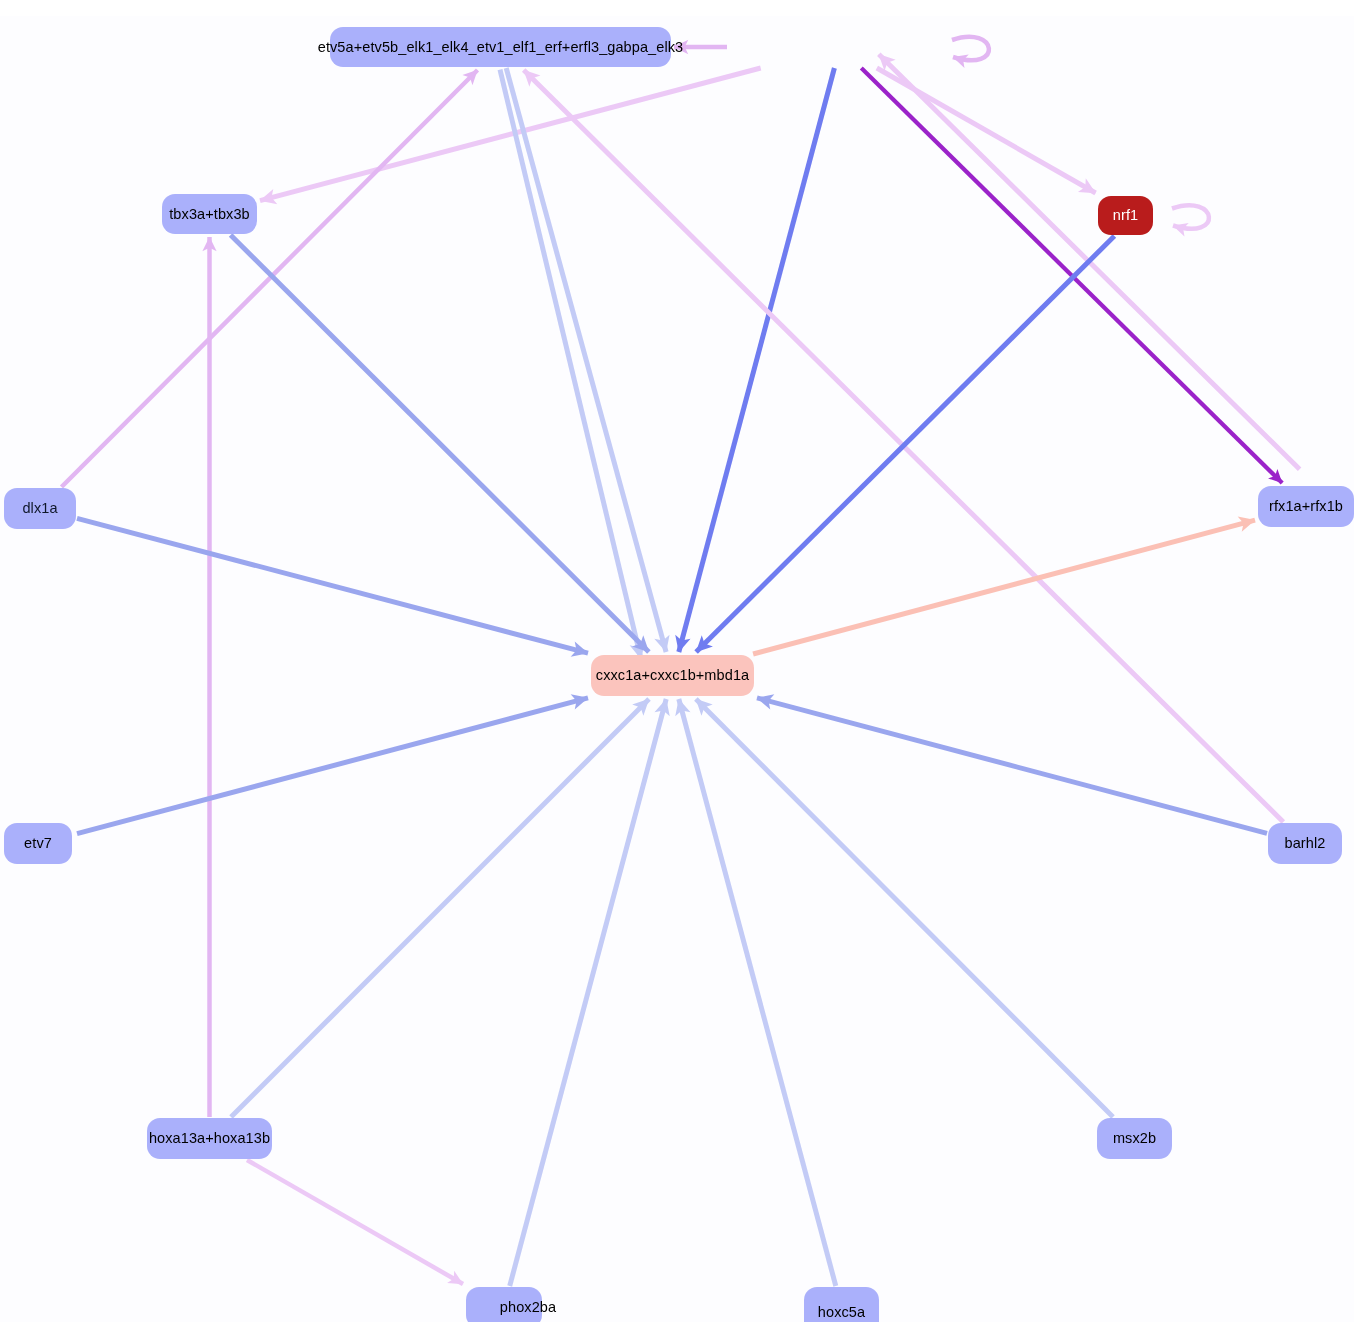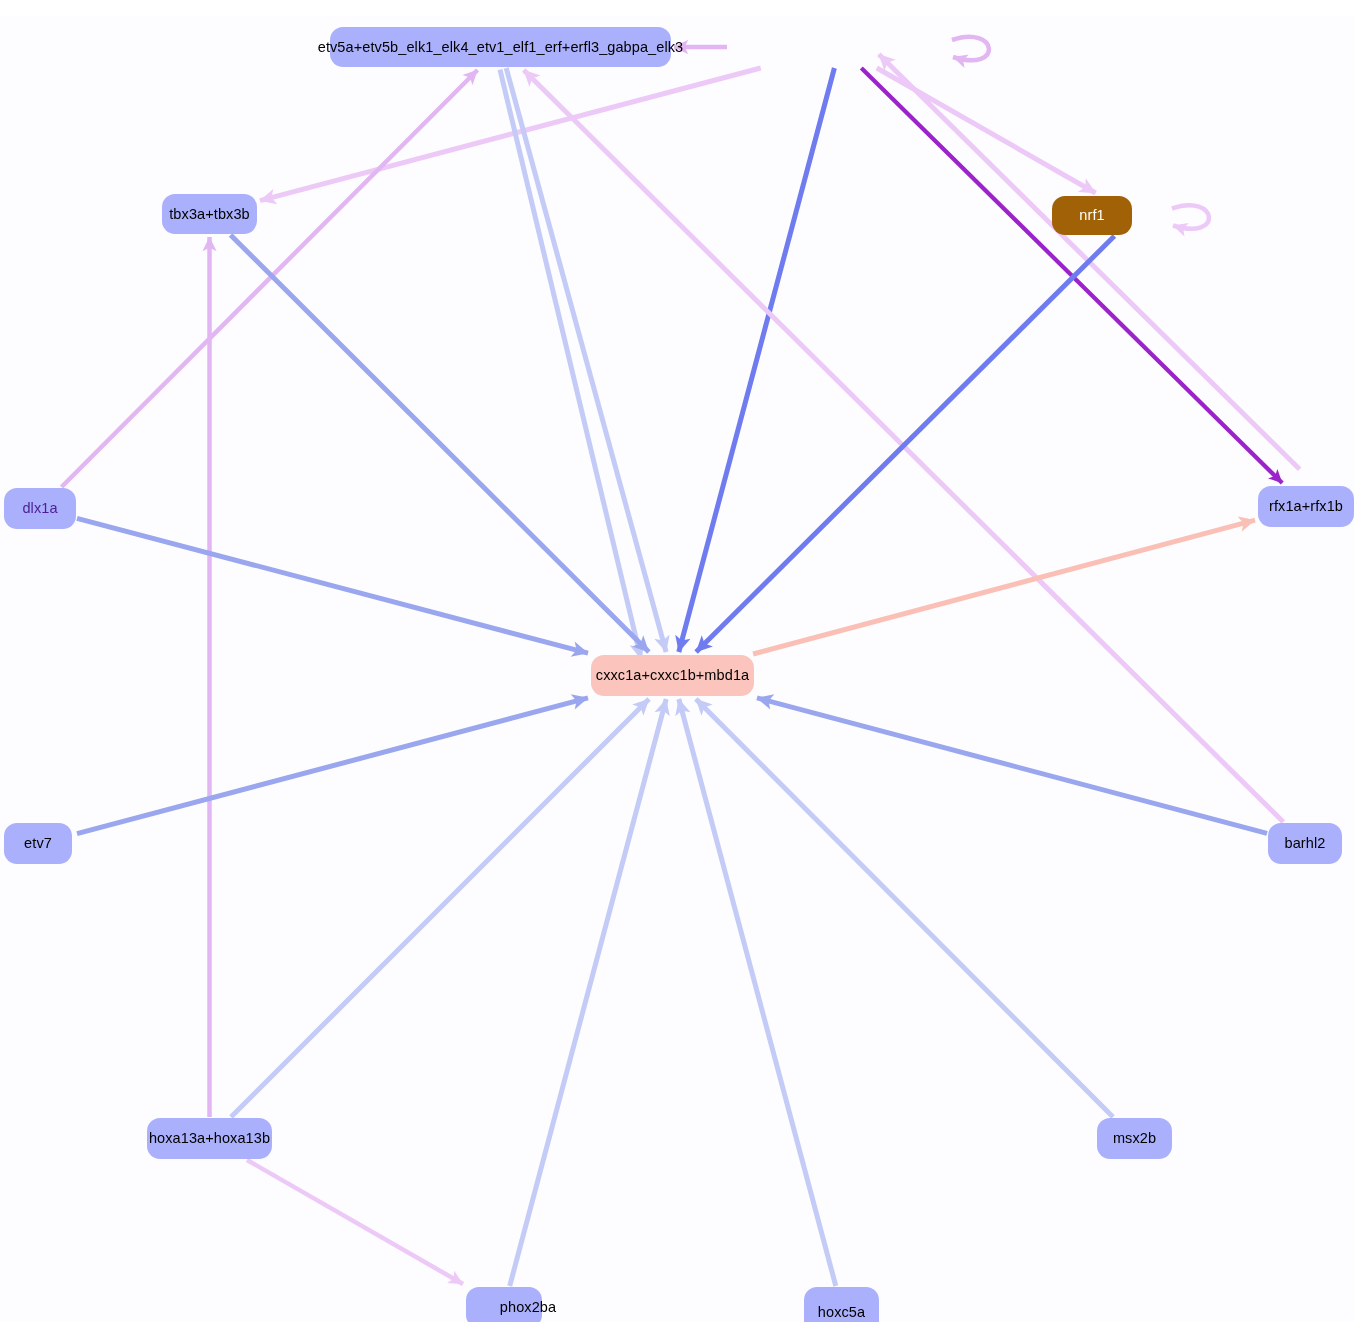--- a/index.html
+++ b/index.html
@@ -88,30 +88,30 @@
       <path d="M1113.0,1101.0 L695.9,683.0" fill="none" stroke="#c3cbf6" stroke-width="5" stroke-linecap="butt" marker-end="url(#arw-bluelight)"></path>
       <path d="M231.0,1101.0 L649.0,683.0" fill="none" stroke="#c3cbf6" stroke-width="5" stroke-linecap="butt" marker-end="url(#arw-bluelight)"></path>
       <path d="M509.7,1270.0 L666.2,683.0" fill="none" stroke="#c3cbf6" stroke-width="5" stroke-linecap="butt" marker-end="url(#arw-bluelight)"></path>
       <path d="M835.8,1270.0 L678.8,683.0" fill="none" stroke="#c3cbf6" stroke-width="5" stroke-linecap="butt" marker-end="url(#arw-bluelight)"></path>
       <path d="M753.1,638.0 L1255.0,504.1" fill="none" stroke="#fbc0b5" stroke-width="5" stroke-linecap="butt" marker-end="url(#arw-pinksalmon)"></path>
       <path d="M247.0,1144.0 L463.0,1268.0" fill="none" stroke="#ecc9f6" stroke-width="4.5" stroke-linecap="butt" marker-end="url(#arw-violetlight)"></path>
     </svg>
 <div class="node" style="left: 330px; top: 11px; width: 341px; height: 40px; background: rgb(170, 176, 251); color: rgb(0, 0, 0);">
       <span class="node-label">etv5a+etv5b_elk1_elk4_etv1_elf1_erf+erfl3_gabpa_elk3</span>
     </div>
-    <div class="node" style="left: 1052px; top: 180px; width: 80px; height: 39px; background: #a16207; color: rgb(255, 255, 255);">
+    <div class="node" style="left: 1098px; top: 180px; width: 55px; height: 39px; background: #b91c1c; color: rgb(255, 255, 255);">
       <span class="node-label">nrf1</span>
     </div>
     <div class="node" style="left: 162px; top: 178px; width: 95px; height: 40px; background: rgb(170, 176, 251); color: rgb(0, 0, 0);">
       <span class="node-label">tbx3a+tbx3b</span>
     </div>
     <div class="node" style="left: 1258px; top: 470px; width: 96px; height: 41px; background: rgb(170, 176, 251); color: rgb(0, 0, 0);">
       <span class="node-label">rfx1a+rfx1b</span>
     </div>
-    <div class="node" style="left: 4px; top: 472px; width: 72px; height: 41px; background: rgb(170, 176, 251); color: #4c1d95;">
+    <div class="node" style="left: 4px; top: 472px; width: 72px; height: 41px; background: rgb(170, 176, 251); color: #0f172a;">
       <span class="node-label">dlx1a</span>
     </div>
     <div class="node" style="left: 591px; top: 639px; width: 163px; height: 41px; background: rgb(251, 196, 189); color: rgb(0, 0, 0);">
       <span class="node-label">cxxc1a+cxxc1b+mbd1a</span>
     </div>
     <div class="node" style="left: 4px; top: 807px; width: 68px; height: 41px; background: rgb(170, 176, 251); color: rgb(0, 0, 0);">
       <span class="node-label">etv7</span>
     </div>
     <div class="node" style="left: 1268px; top: 807px; width: 74px; height: 41px; background: rgb(170, 176, 251); color: rgb(0, 0, 0);">
       <span class="node-label">barhl2</span>

